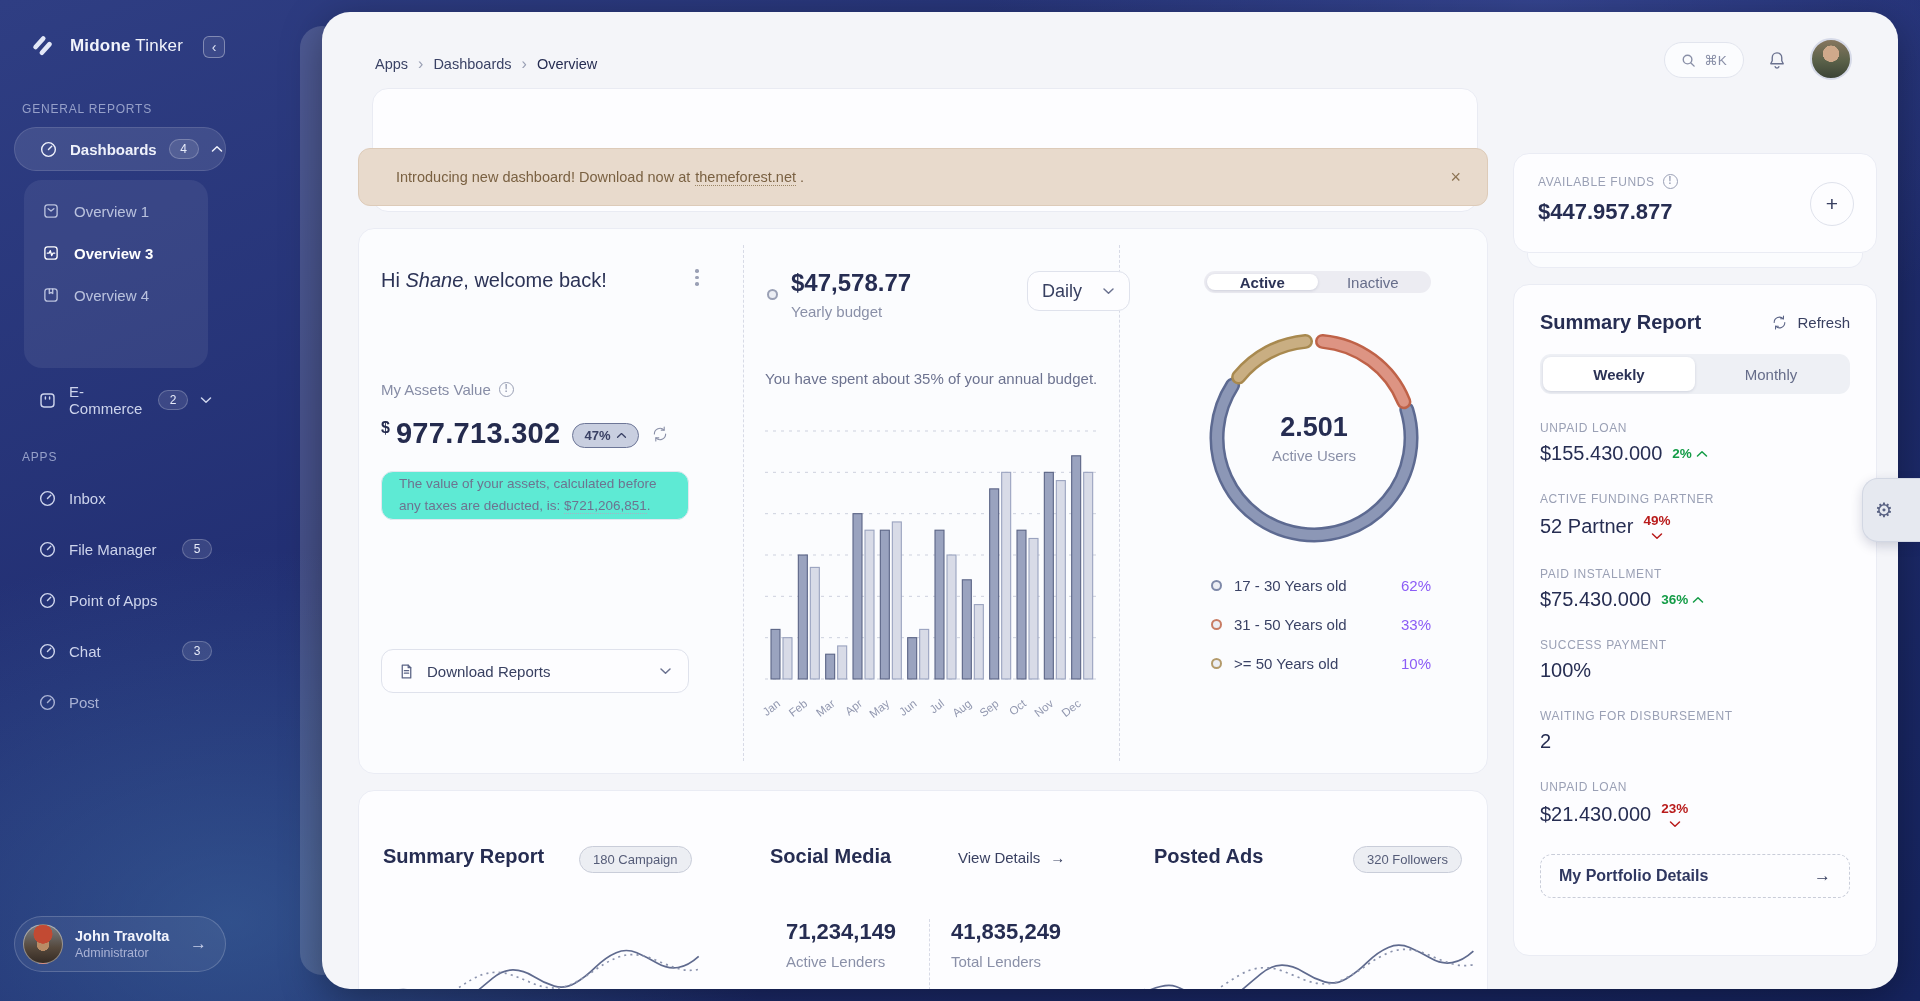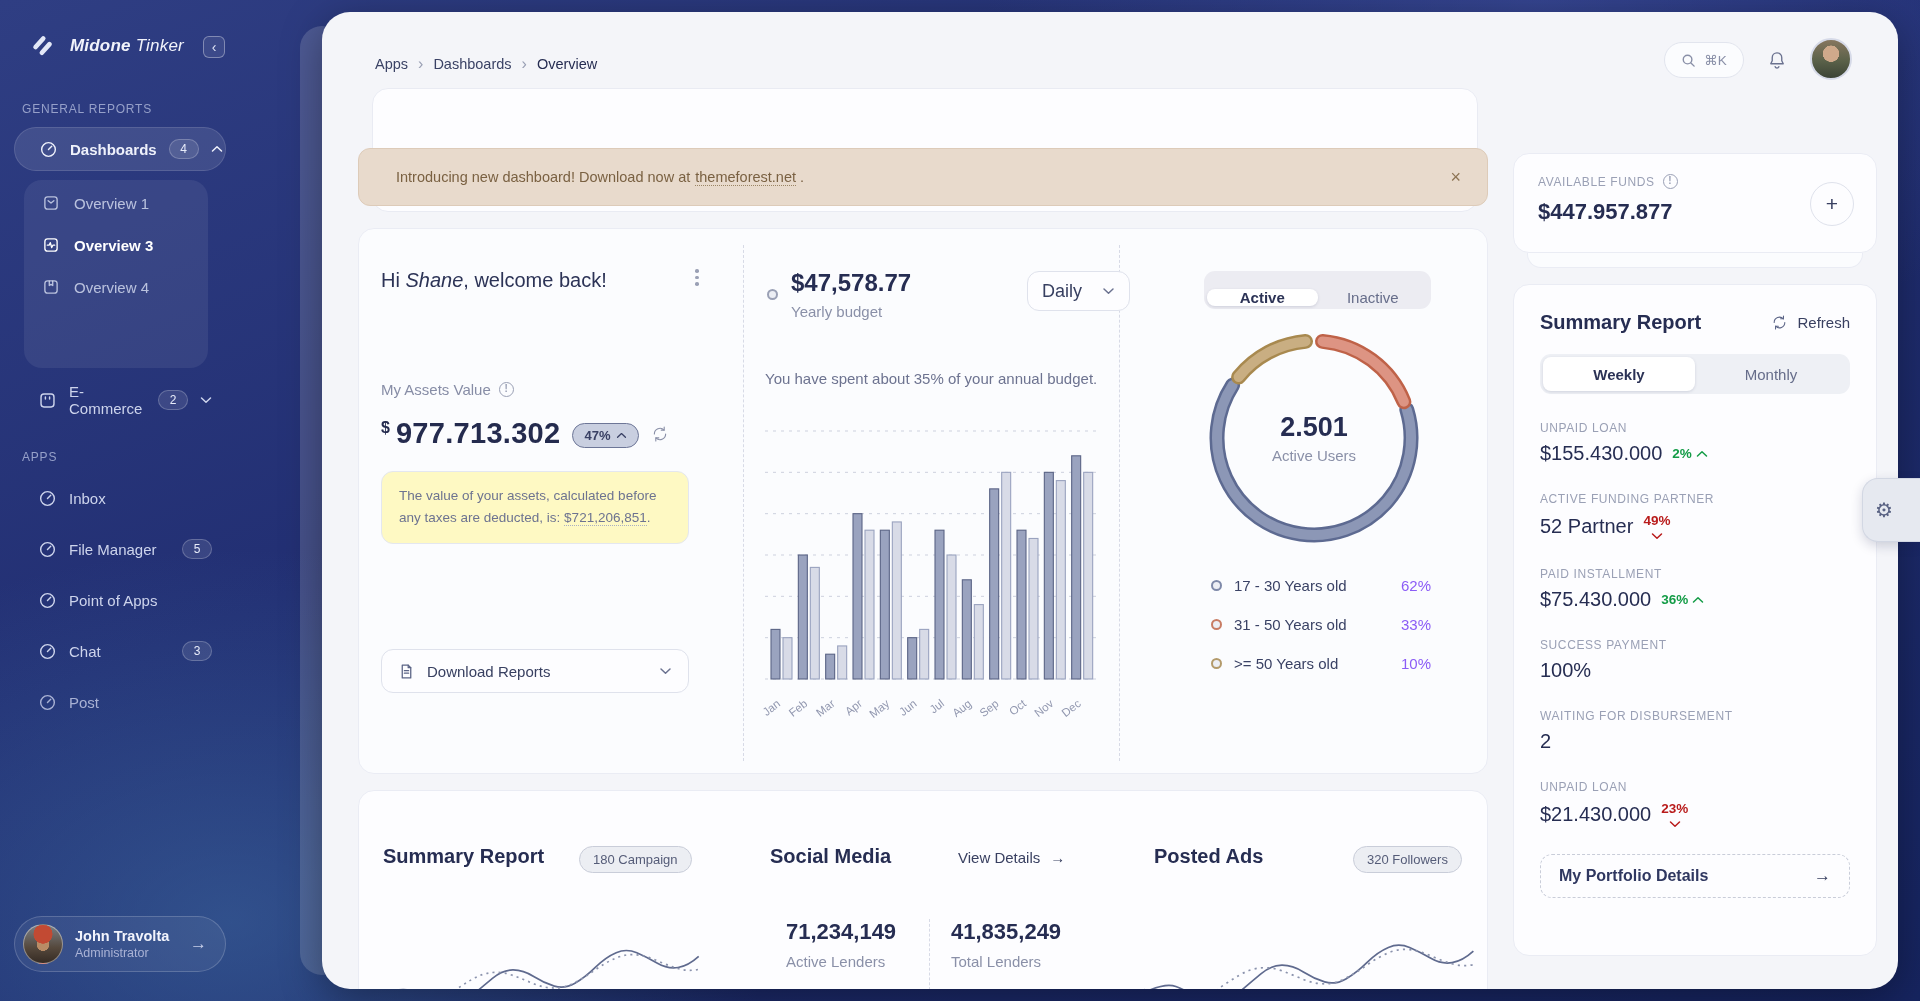--- a/index.html
+++ b/index.html
@@ -13,31 +13,31 @@
       linear-gradient(158deg, #2f3e83 0%, #222f73 40%, #16245f 100%);
     color:#2c3356;
   }
   svg { display:block; }
   .ic { fill:none; stroke:currentColor; stroke-width:1.5; stroke-linecap:round; stroke-linejoin:round; }
 
   
   .sidebar { position:absolute; left:0; top:0; bottom:0; width:300px; color:#d9def1; }
   .logo-row { position:absolute; left:30px; top:33px; display:flex; align-items:center; gap:14px; }
   .logo-mark { width:26px; height:26px; color:#e3e8f7; }
-  .brand { font-size:17px; color:#f1f3fb; letter-spacing:.2px;font-style:italic; }
+  .brand { font-size:17px; color:#f1f3fb; letter-spacing:.2px; }
   .brand b { font-weight:700; }
   .collapse-btn { position:absolute; left:203px; top:36px; width:22px; height:22px; border:1px solid rgba(255,255,255,.35); background:rgba(255,255,255,.08); border-radius:6px; color:#dfe4f5; font-size:14px; line-height:20px; text-align:center; cursor:pointer; }
   .side-label { position:absolute; left:22px; font-size:12px; letter-spacing:.8px; color:#96a0c9; }
   .side-item { position:absolute; left:14px; width:212px; height:44px; display:flex; align-items:center; gap:12px; padding:0 14px 0 24px; border-radius:22px; font-size:15px; color:#cdd4ec; cursor:pointer; }
   .side-item.active { background:rgba(255,255,255,.10); border:1px solid rgba(255,255,255,.12); color:#eef1fb; font-weight:600; }
   .side-item .ic { width:19px; height:19px; flex:none; }
   .badge-pill { margin-left:auto; min-width:30px; padding:2px 9px; border:1px solid rgba(255,255,255,.22); background:rgba(255,255,255,.10); border-radius:999px; font-size:12px; text-align:center; color:#e8ecfa; font-weight:400; }
   .side-chev { width:12px; height:8px; flex:none; margin-left:6px; }
   .side-item .side-chev:last-child { margin-left:auto; }
-  .submenu { position:absolute; left:24px; top:180px; width:184px; height:188px; background:rgba(255,255,255,.07); border-radius:18px; padding:2px 0; }
+  .submenu { position:absolute; left:24px; top:180px; width:184px; height:188px; background:rgba(255,255,255,.07); border-radius:18px; padding:10px 0; }
   .sub-item { height:42px; display:flex; align-items:center; gap:14px; padding:0 18px; font-size:15px; color:rgba(222,228,246,.78); cursor:pointer; }
   .sub-item .ic { width:18px; height:18px; }
   .sub-item.active { color:#ffffff; font-weight:600; }
   .profile-pill { position:absolute; left:14px; bottom:29px; width:212px; height:56px; border:1px solid rgba(255,255,255,.18); background:rgba(255,255,255,.06); border-radius:28px; display:flex; align-items:center; gap:12px; padding:0 18px 0 8px; cursor:pointer; }
   .avatar-sm { width:40px; height:40px; border-radius:50%; flex:none; border:1px solid rgba(255,255,255,.4);
     background: radial-gradient(circle at 50% 24%, #c24a33 0 27%, rgba(194,74,51,0) 28%),
                 radial-gradient(circle at 50% 52%, #b98c66 0 22%, rgba(185,140,102,0) 23%),
                 linear-gradient(180deg, #7a8087 0%, #55483c 60%, #352b24 100%); }
   .profile-name { font-size:14.5px; font-weight:700; color:#f2f4fc; }
   .profile-role { font-size:12.5px; color:#aab3d6; margin-top:2px; }
@@ -75,39 +75,39 @@
   .kebab { position:absolute; left:330px; top:40px; width:16px; height:22px; display:flex; flex-direction:column; align-items:center; gap:3px; cursor:pointer; }
   .kebab span { width:3.5px; height:3.5px; border-radius:50%; background:#9aa0b5; }
   .assets-label { position:absolute; left:22px; top:152px; display:flex; align-items:center; gap:8px; font-size:15px; color:#878da6; }
   .info-ic { width:15px; height:15px; border:1.2px solid #9aa0b5; border-radius:50%; font-size:10px; line-height:12px; text-align:center; color:#9aa0b5; font-weight:700; }
   .assets-row { position:absolute; left:22px; top:188px; display:flex; align-items:flex-start; gap:12px; }
   .assets-cur { font-size:16px; font-weight:600; color:#242b4e; margin-top:2px; }
   .assets-val { font-size:29px; font-weight:600; color:#242b4e; letter-spacing:.3px; margin-left:-6px; }
   .pct-badge { margin-top:6px; display:flex; align-items:center; gap:5px; padding:4px 11px; background:#c9cfe0; border:1px solid #6d7697; border-radius:999px; font-size:13px; font-weight:600; color:#394064; cursor:pointer; }
   .pct-badge svg { width:11px; height:7px; }
   .refresh-sm { margin-top:8px; width:18px; height:18px; color:#8a90a8; cursor:pointer; }
-  .assets-note { position:absolute; left:22px; top:242px; width:308px; background:#fef9c3; border:1px solid #e4e7ef; border-radius:12px; padding:13px 17px; font-size:13.5px; line-height:1.65; color:#6d7390; }
+  .assets-note { position:absolute; left:22px; top:242px; width:308px; background:#5eead4; border:1px solid #e4e7ef; border-radius:12px; padding:1px 17px; font-size:13.5px; line-height:1.65; color:#6d7390; }
   .assets-note .amt { border-bottom:1px dotted #a9afc4; }
   .dl-btn { position:absolute; left:22px; top:420px; width:308px; height:44px; background:#fdfdff; border:1px solid #dfe2ec; border-radius:12px; display:flex; align-items:center; gap:12px; padding:0 16px; font-size:15px; color:#384061; cursor:pointer; }
   .dl-btn .doc { width:17px; height:17px; color:#5b6486; }
   .dl-btn .chev { margin-left:auto; width:13px; height:8px; color:#6b7290; }
 
   .budget-bullet { position:absolute; left:408px; top:60px; width:11px; height:11px; border:2px solid #9aa0b5; border-radius:50%; background:#eceef4; }
   .budget-amt { position:absolute; left:432px; top:40px; font-size:24px; font-weight:700; color:#262d52; }
   .budget-lbl { position:absolute; left:432px; top:74px; font-size:15px; color:#8a90a8; }
   .daily-select { position:absolute; left:668px; top:42px; width:103px; height:40px; background:#fdfdff; border:1px solid #dfe2ec; border-radius:12px; display:flex; align-items:center; justify-content:space-between; padding:0 14px; font-size:18px; color:#384061; cursor:pointer; }
   .daily-select svg { width:13px; height:8px; color:#6b7290; }
   .budget-desc { position:absolute; left:406px; top:138px; width:336px; font-size:15px; line-height:1.55; color:#6d7390; }
   .budget-chart { position:absolute; left:402px; top:194px; }
   .grid { stroke:#cdd1de; stroke-width:1; stroke-dasharray:3 5; fill:none; }
   .bar1 { fill:#9aa3bf; stroke:#5b6486; stroke-width:1.1; }
   .bar2 { fill:#d8dbe7; stroke:#9aa3bf; stroke-width:1.1; }
   .blab { fill:#9298b0; font-size:11.5px; font-family:"Liberation Sans",sans-serif; }
 
-  .seg-toggle { position:absolute; left:845px; top:42px; width:227px; height:38px; background:#ececf2; border-radius:11px; display:flex; padding:3px; font-size:15px; cursor:pointer;align-items:flex-end; }
+  .seg-toggle { position:absolute; left:845px; top:42px; width:227px; height:22px; background:#ececf2; border-radius:11px; display:flex; padding:3px; font-size:15px; cursor:pointer; }
   .seg-half { flex:1; display:flex; align-items:center; justify-content:center; border-radius:8px; color:#666d8a; }
   .seg-half.on { background:#ffffff; color:#2c3356; font-weight:600; box-shadow:0 1px 3px rgba(40,50,90,.15); }
   .donut-wrap { position:absolute; left:845px; top:99px; width:220px; height:220px; }
   .donut-center { position:absolute; left:845px; top:99px; width:220px; height:220px; display:flex; flex-direction:column; align-items:center; justify-content:center; gap:4px; pointer-events:none; }
   .donut-num { font-size:27px; font-weight:600; color:#262d52; }
   .donut-sub { font-size:15px; color:#8a90a8; }
   .legend-row { position:absolute; left:852px; width:220px; display:flex; align-items:center; gap:12px; font-size:15px; color:#3a4265; }
   .legend-row .lv { margin-left:auto; color:#8b5cf6; }
   .lbul { width:11px; height:11px; border-radius:50%; background:#eceef4; flex:none; }
   .lbul.c1 { border:2.5px solid #7e89a9; } .lbul.c2 { border:2.5px solid #c87c64; } .lbul.c3 { border:2.5px solid #b39a6b; }

